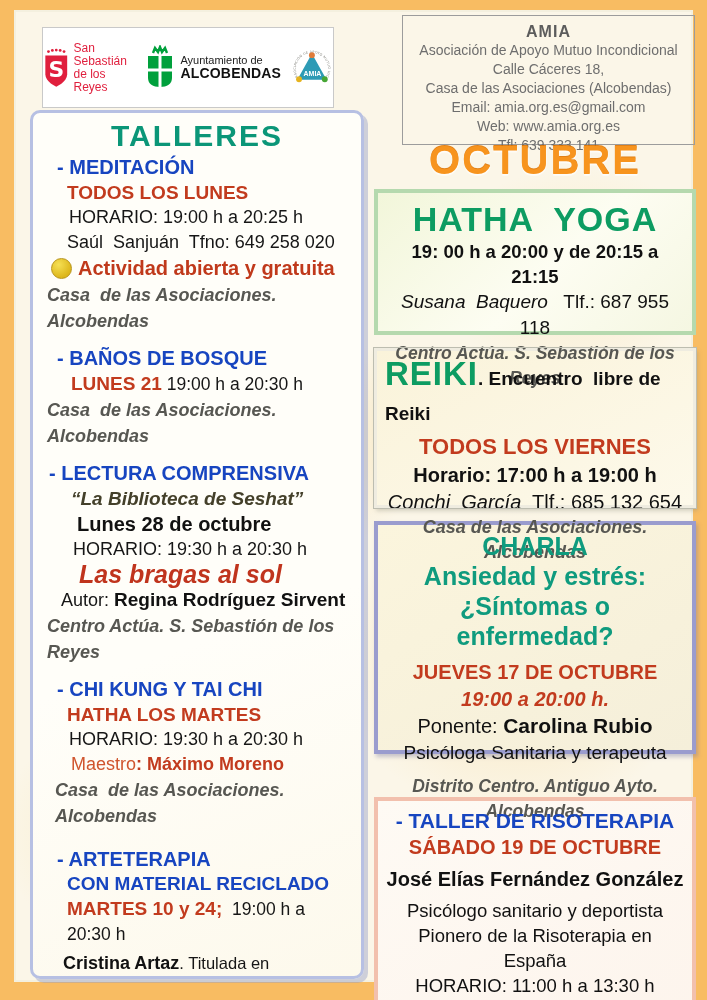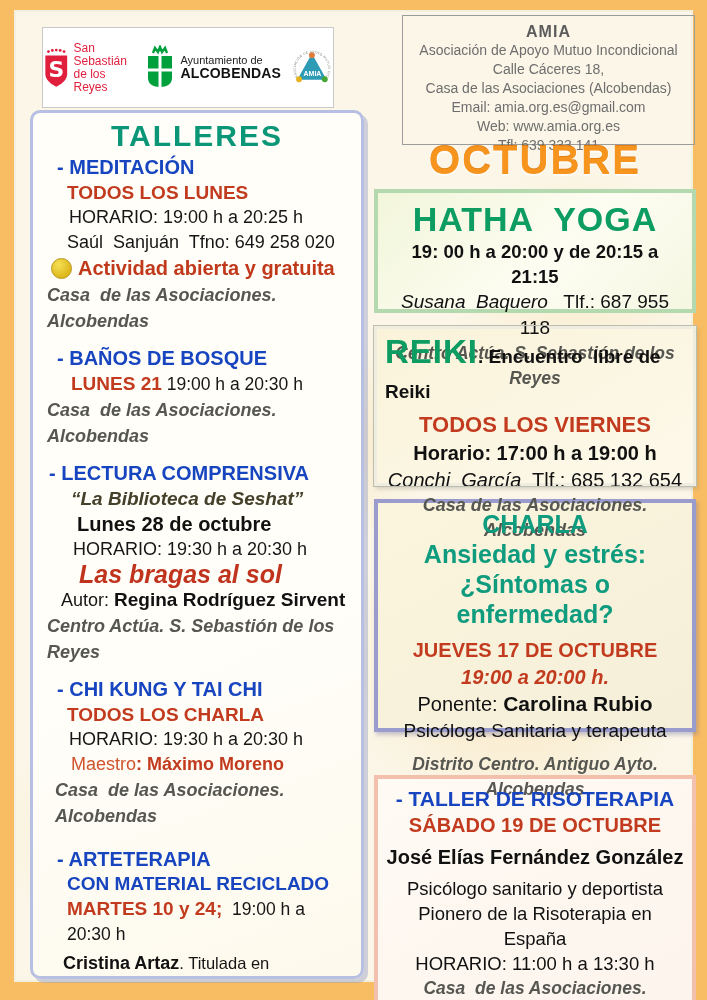--- a/index.html
+++ b/index.html
@@ -74,21 +74,21 @@
   
   .right-col { position:absolute; left:358px; top:126px; width:322px; }
   .octubre {
     text-align:center; font-size:40px; font-weight:bold; letter-spacing:2px;
     color:#f7941e;
     text-shadow:0 2px 1px rgba(255,255,255,.65), 0 -1px 0 rgba(222,115,0,.9), 1px 1px 0 rgba(255,255,255,.35);
     margin-bottom:6px;
   }
   .rbox { width:100%; padding:6px 8px; margin-bottom:13px; text-align:center; }
   .rbox-hatha {
-    height:124px;
+    height:146px;
     border:4px solid #b5d9ae;
     background:linear-gradient(135deg,#f2f6da, #fdfdf2 55%, #f5f7e2);
   }
   .rbox-reiki {
     height:160px;
     border:3px solid #efece0; outline:1px solid #bdbdb0;
     background:linear-gradient(150deg,#faf3da, #fdf9ea);
     box-shadow:2px 3px 4px rgba(140,140,120,.35);
   }
   .rbox-charla {
@@ -210,21 +210,21 @@
       <div class="olive-it line">“La Biblioteca de Seshat”</div>
       <div class="black-b line">Lunes 28 de octubre</div>
       <div class="bodyl line" style="margin-left:32px;">HORARIO: 19:30 h a 20:30 h</div>
       <div class="red-it line">Las bragas al sol</div>
       <div class="line" style="margin-left:20px; line-height:25px;"><span class="inline-blk" style="font-size:18px;">Autor: </span><span class="name-b" style="font-size:19px;">Regina Rodríguez Sirvent</span></div>
       <div class="venue line">Centro Actúa. S. Sebastión de los Reyes</div>
     </div>
 
     <div class="sec">
       <div class="t-blue line">- CHI KUNG Y TAI CHI</div>
-      <div class="t-red line">TODOS LOS CHARLA</div>
+      <div class="t-red line">HATHA LOS MARTES</div>
       <div class="bodyl line">HORARIO: 19:30 h a 20:30 h</div>
       <div class="line" style="margin-left:30px; line-height:25px;"><span class="maestro-lbl">Maestro</span><span class="maestro-name">: Máximo Moreno</span></div>
       <div class="venue line" style="margin-left:14px;">Casa  de las Asociaciones. Alcobendas</div>
     </div>
 
     <div class="sec" style="margin-top:18px;">
       <div class="t-blue line">- ARTETERAPIA</div>
       <div class="t-blue2 line">CON MATERIAL RECICLADO</div>
       <div class="line" style="margin-left:26px; line-height:25px;"><span class="inline-red">MARTES 10 y 24;</span><span class="inline-blk">  19:00 h a 20:30 h</span></div>
       <div class="line" style="margin-left:22px; margin-top:5px; line-height:23px;"><span class="name-b">Cristina Artaz</span><span class="inline-blk" style="font-size:16.5px;">. Titulada en Restauración</span></div>

